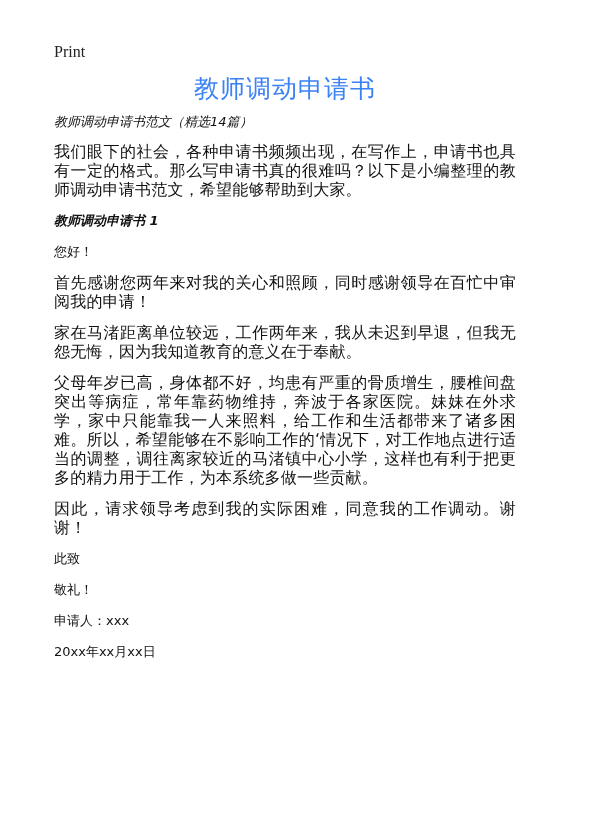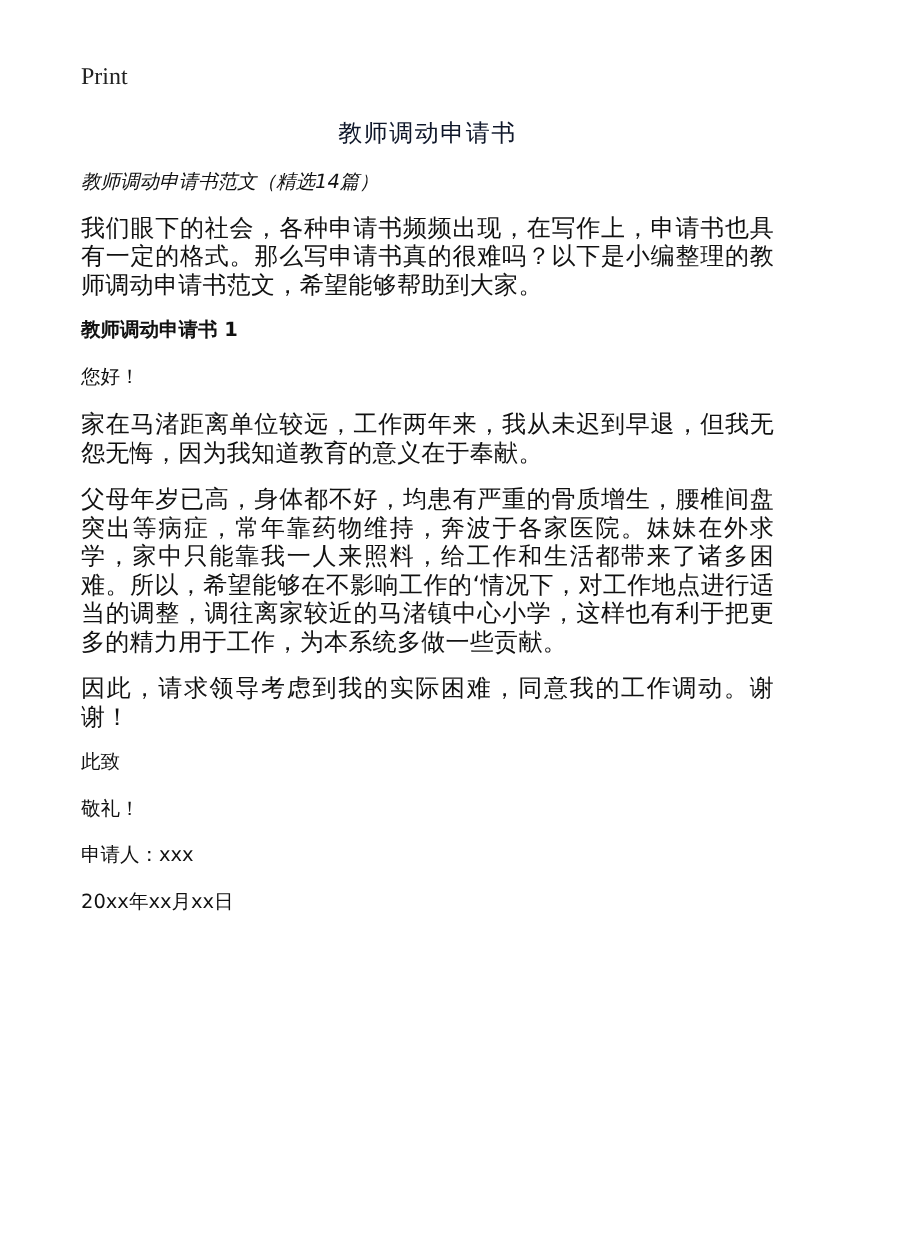--- a/index.html
+++ b/index.html
@@ -22,46 +22,47 @@
       width: 462px;
     }
     .print-label {
       font-family: "Liberation Serif", "DejaVu Serif", serif;
       font-size: 16px;
       line-height: 16px;
       margin: 0 0 16px 0;
       color: #222;
     }
     .doc-title {
-      font-size: 16px;
+      font-size: 25px;
       line-height: 26px;
       text-align: center;
       margin: 0 0 10px 0;
       font-weight: normal;
-      color: #0f172a;
+      color: #3b82f6;
       letter-spacing: 1px;
     }
     .subtitle {
       font-size: 13px;
       line-height: 19px;
       margin: 0 0 11px 0;
       font-style: italic;
     }
     p.para {
       font-size: 16px;
       line-height: 19px;
       margin: 0 0 12px 0;
       text-align: justify;
       letter-spacing: 0.2px;
     }
     .section-heading {
       font-size: 13px;
       line-height: 19px;
       font-weight: bold;
       margin: 0 0 12px 0;
+      font-style: italic;
     }
     p.short {
       font-size: 13px;
       line-height: 19px;
       margin: 0 0 12px 0;
     }
   </style>
 </head>
 <body>
 
@@ -73,20 +74,21 @@
   <div class="subtitle">教师调动申请书范文（精选14篇）</div>
 
   <p class="para">我们眼下的社会，各种申请书频频出现，在写作上，申请书也具有一定的格式。那么写申请书真的很难吗？以下是小编整理的教师调动申请书范文，希望能够帮助到大家。</p>
 
   <div>
     <div class="section-heading">教师调动申请书 1</div>
 
 
     <p class="short">您好！</p>
 
+    <p class="para">首先感谢您两年来对我的关心和照顾，同时感谢领导在百忙中审阅我的申请！</p>
 
 
     <p class="para">家在马渚距离单位较远，工作两年来，我从未迟到早退，但我无怨无悔，因为我知道教育的意义在于奉献。</p>
 
     <p class="para">父母年岁已高，身体都不好，均患有严重的骨质增生，腰椎间盘突出等病症，常年靠药物维持，奔波于各家医院。妹妹在外求学，家中只能靠我一人来照料，给工作和生活都带来了诸多困难。所以，希望能够在不影响工作的‘情况下，对工作地点进行适当的调整，调往离家较近的马渚镇中心小学，这样也有利于把更多的精力用于工作，为本系统多做一些贡献。</p>
 
     <p class="para">因此，请求领导考虑到我的实际困难，同意我的工作调动。谢谢！</p>
 
     <p class="short">此致</p>
 

